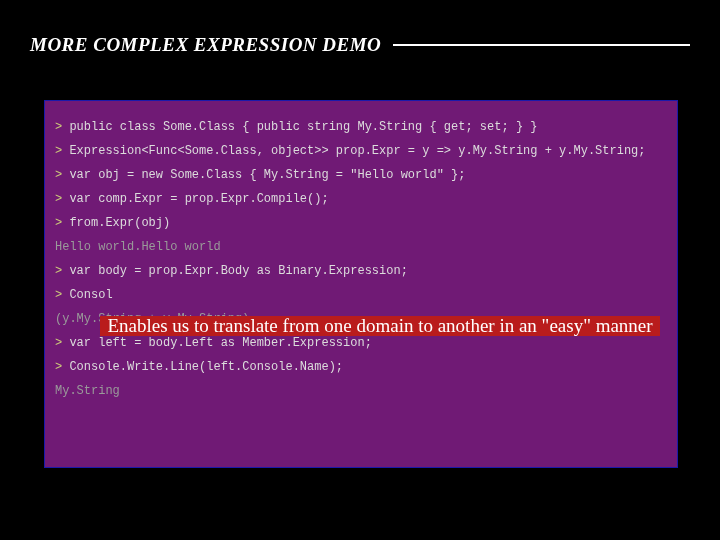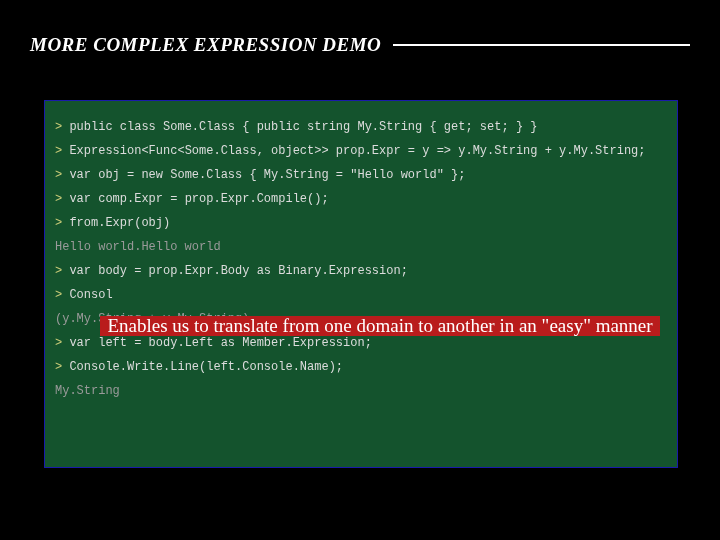--- a/index.html
+++ b/index.html
@@ -39,21 +39,21 @@
     flex: 1;
     height: 2px;
     background: #ffffff;
   }
   .console {
     position: absolute;
     top: 100px;
     left: 44px;
     width: 634px;
     height: 368px;
-    background: #14532d;
+    background: #701a75;
     border: 1px solid #1a1aaa;
     box-sizing: border-box;
     padding: 14px 10px 10px 10px;
     font-family: Consolas, 'Courier New', monospace;
     font-size: 12px;
     line-height: 24px;
     color: #d0d0d0;
     overflow: hidden;
   }
   .line {

